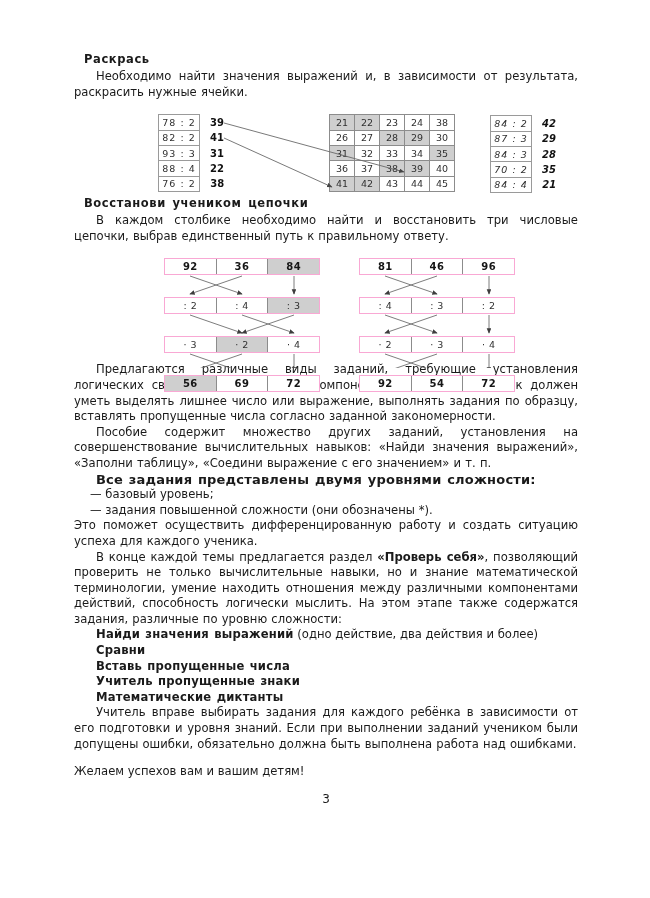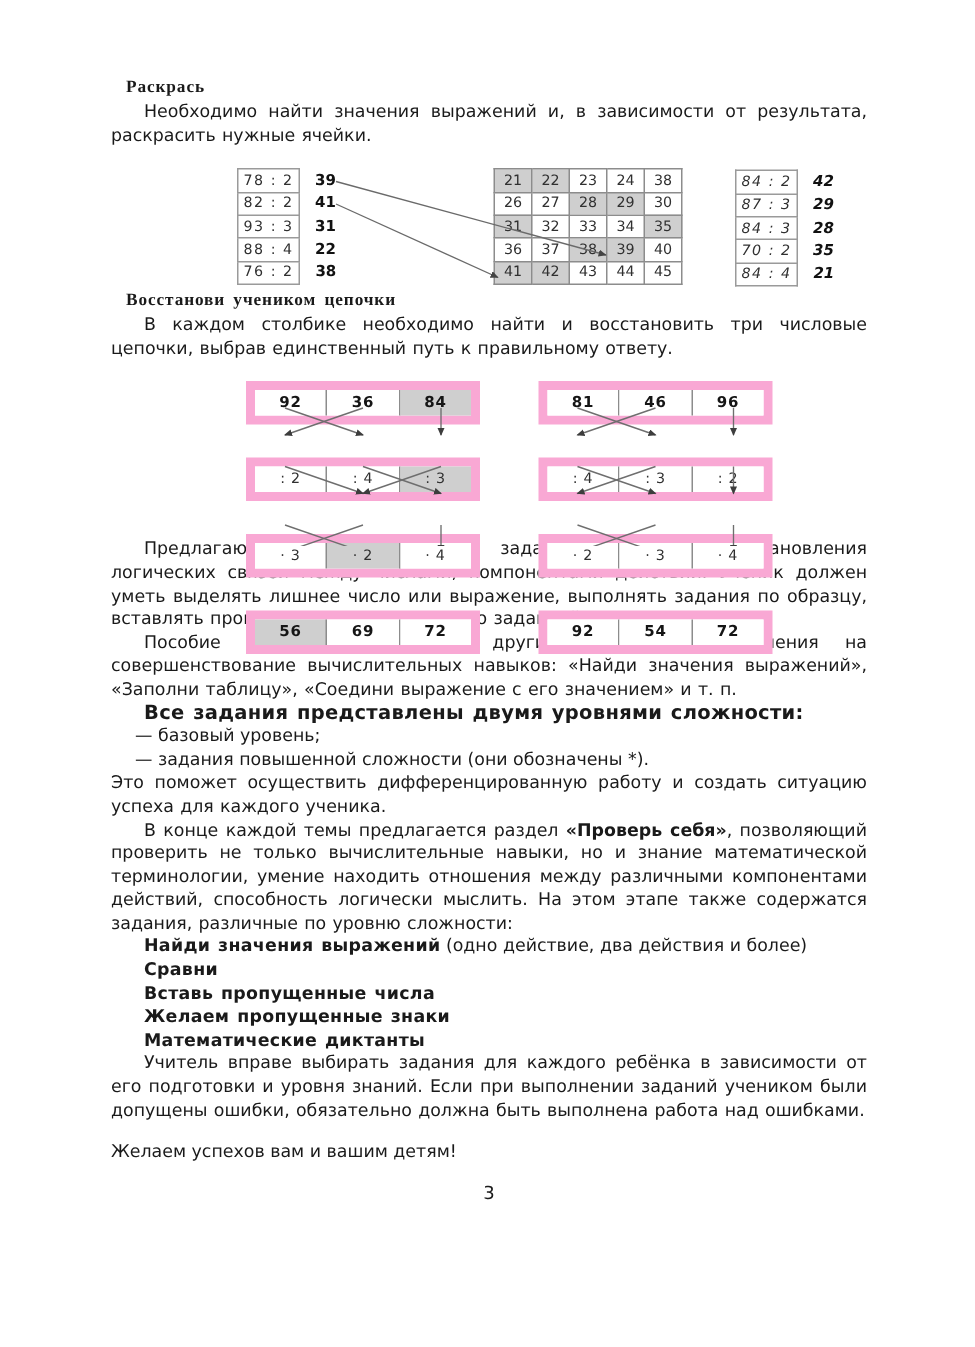--- a/index.html
+++ b/index.html
@@ -26,21 +26,20 @@
     left: 74px;
     top: 52px;
     width: 504px;
   }
   h3.heading {
     font-size: 11.5px;
     font-weight: bold;
     margin: 0 0 3px 10px;
     letter-spacing: 0.6px;
     word-spacing: 2px;
-    font-family: Liberation Serif, serif;
   }
   p.para {
     font-size: 11.6px;
     line-height: 15.6px;
     margin: 0;
     text-align: justify;
     text-indent: 22px;
     word-spacing: 0.5px;
   }
   p.para.noind { text-indent: 0; }
@@ -136,23 +135,23 @@
     position: relative;
     height: 110px;
     margin-top: 8px;
   }
   .chain {
     position: absolute;
     width: 156px;
   }
   .chainRow {
     display: flex;
-    border: 6px solid #f9a8d4;
+    border: 1px solid #f9a8d4;
     box-sizing: border-box;
-    height: 29px;
+    height: 17px;
     background: #fff;
   }
   .chainRow .cc {
     flex: 1 1 0;
     border-right: 1px solid #8c8c8c;
     font-size: 10px;
     font-weight: bold;
     display: flex;
     align-items: center;
     justify-content: center;
@@ -385,21 +384,21 @@
     <p class="listhead">Все задания представлены двумя уровнями сложности:</p>
     <p class="dashline">— базовый уровень;</p>
     <p class="dashline">— задания повышенной сложности (они обозначены *).</p>
     <p class="para noind">Это поможет осуществить дифференцированную работу и создать ситуацию успеха для каждого ученика.</p>
     <p class="para"><span>В конце каждой темы предлагается раздел </span><span class="bold">«Проверь себя»</span><span>, позволяющий проверить не только вычислительные навыки, но и знание математической терминологии, умение находить отношения между различными компонентами действий, способность логически мыслить. На этом этапе также содержатся задания, различные по уровню сложности:</span></p>
 
     <div id="task-list">
         <p class="listitem"><span class="bold">Найди значения выражений</span><span> (одно действие, два действия и более)</span></p>
         <p class="listitem"><span class="bold">Сравни</span></p>
         <p class="listitem"><span class="bold">Вставь пропущенные числа</span></p>
-        <p class="listitem"><span class="bold">Желаем пропущенные знаки</span></p>
+        <p class="listitem"><span class="bold">Учитель пропущенные знаки</span></p>
         <p class="listitem"><span class="bold">Математические диктанты</span></p>
       </div>
 
     <p class="para">Учитель вправе выбирать задания для каждого ребёнка в зависимости от его подготовки и уровня знаний. Если при выполнении заданий учеником были допущены ошибки, обязательно должна быть выполнена работа над ошибками.</p>
 
     <div class="gap12"></div>
     <p class="center">Желаем успехов вам и вашим детям!</p>
     <div class="gap14"></div>
     <p class="pagenum">3</p>
   </div>

